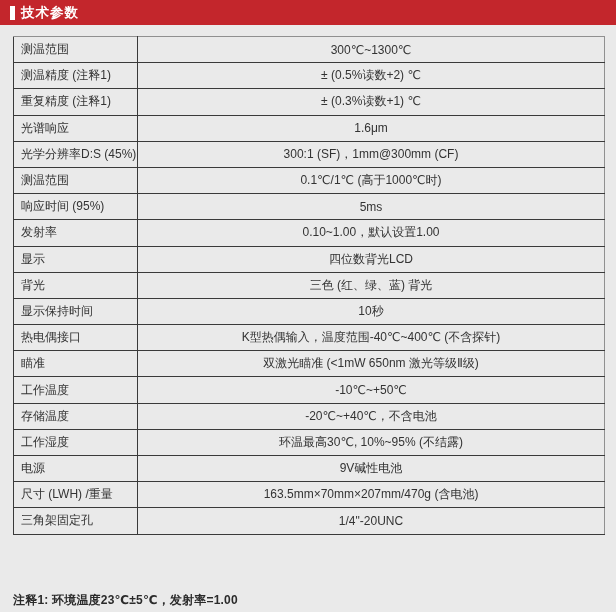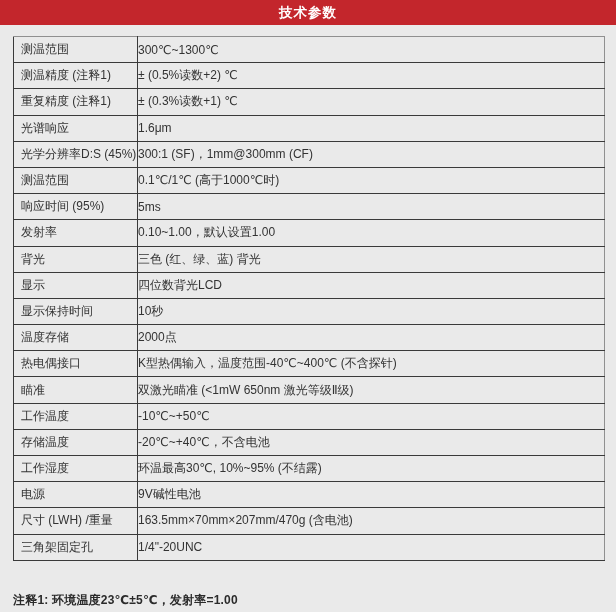--- a/index.html
+++ b/index.html
@@ -17,21 +17,20 @@
   
   .section-header {
     position: absolute;
     top: 0;
     left: 0;
     width: 616px;
     height: 25px;
     background: #c3262c;
     display: flex;
     align-items: center;
-    flex-direction: column;
   }
   .title-tick {
     display: inline-block;
     width: 5px;
     height: 14px;
     background: #ffffff;
     margin-left: 10px;
     margin-right: 6px;
   }
   .section-title {
@@ -58,20 +57,21 @@
     padding: 0;
     white-space: nowrap;
     overflow: hidden;
   }
   .spec-table td.param-label {
     width: 116px;
     text-align: left;
     padding-left: 7px;
   }
   .spec-table td.param-value {
+    text-align: center;
   }
   
   .spec-table tr:first-child td { border-top-color: #909090; margin-top: 7px; }
   .spec-table td.param-value { border-right-color: #909090; }
   
   .footnote {
     position: absolute;
     left: 13px;
     top: 592px;
     font-size: 12px;
@@ -116,34 +116,30 @@
       </tr>
       <tr>
         <td class="param-label">响应时间 (95%)</td>
         <td class="param-value">5ms</td>
       </tr>
       <tr>
         <td class="param-label">发射率</td>
         <td class="param-value">0.10~1.00，默认设置1.00</td>
       </tr>
       <tr>
+        <td class="param-label">显示</td>
+        <td class="param-value">四位数背光LCD</td>
+      </tr>
+      <tr>
         <td class="param-label">背光</td>
         <td class="param-value">三色 (红、绿、蓝) 背光</td>
       </tr>
       <tr>
-        <td class="param-label">显示</td>
-        <td class="param-value">四位数背光LCD</td>
-      </tr>
-      <tr>
         <td class="param-label">显示保持时间</td>
         <td class="param-value">10秒</td>
-      </tr>
-      <tr>
-        <td class="param-label">温度存储</td>
-        <td class="param-value">2000点</td>
       </tr>
       <tr>
         <td class="param-label">热电偶接口</td>
         <td class="param-value">K型热偶输入，温度范围-40℃~400℃ (不含探针)</td>
       </tr>
       <tr>
         <td class="param-label">瞄准</td>
         <td class="param-value">双激光瞄准 (&lt;1mW 650nm 激光等级Ⅱ级)</td>
       </tr>
       <tr>

